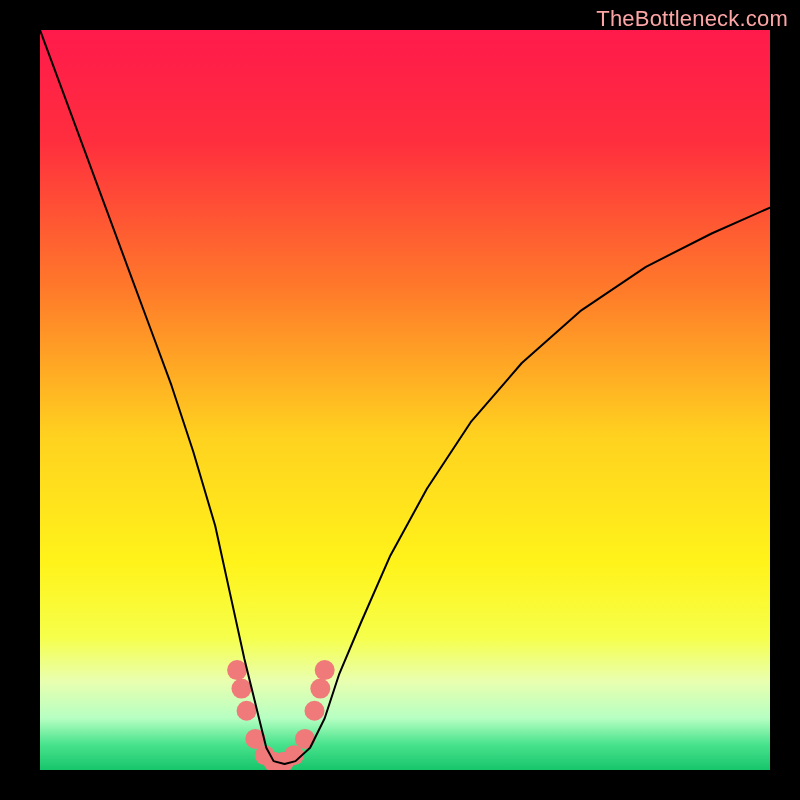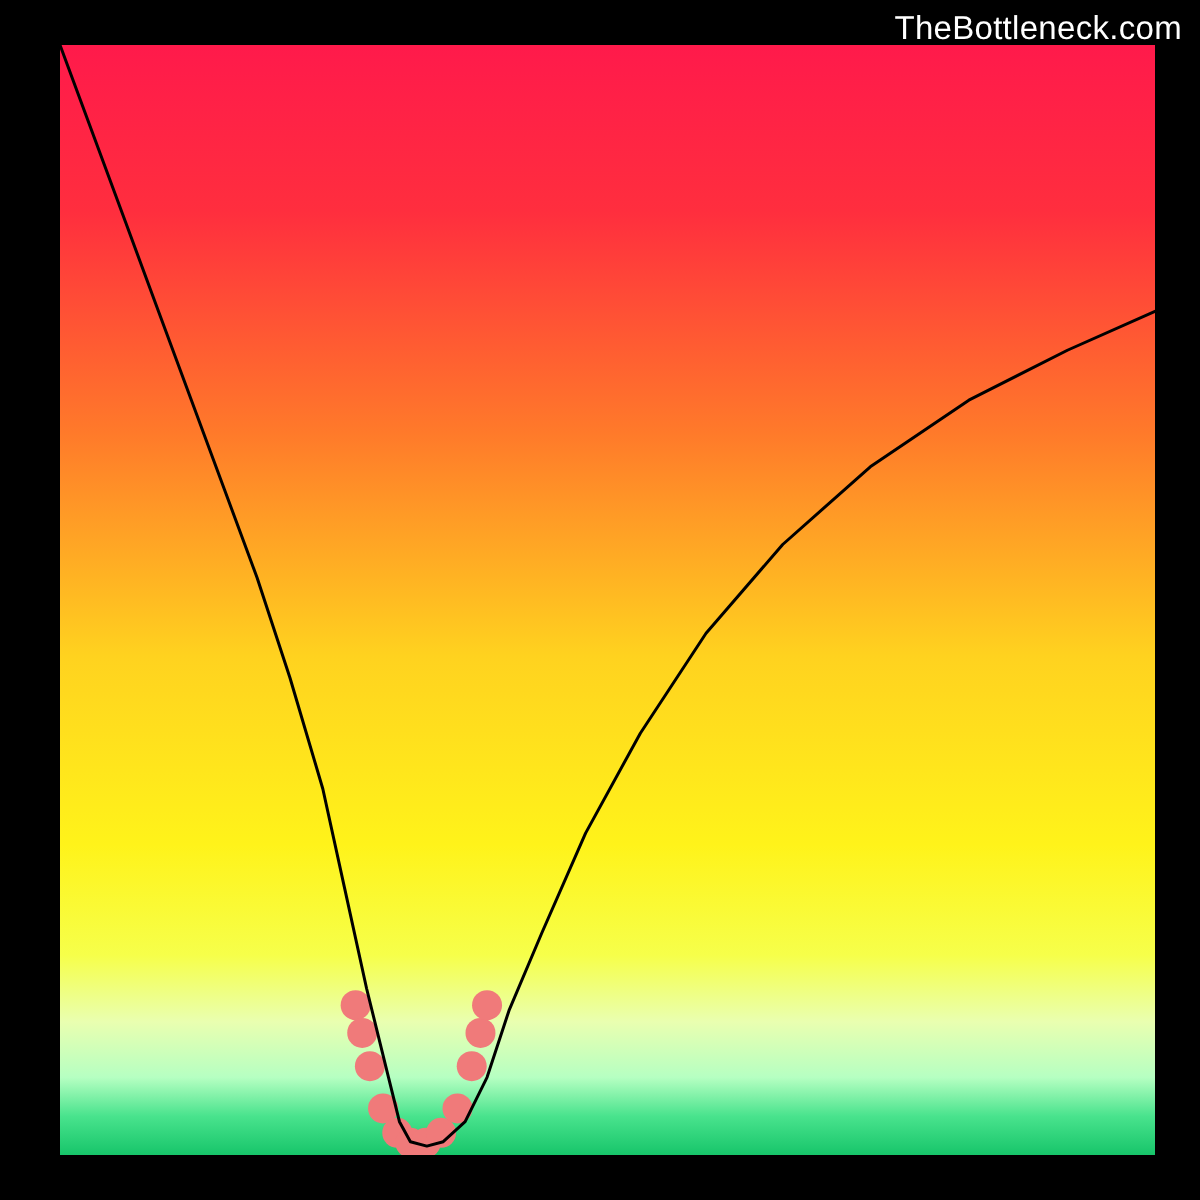--- a/index.html
+++ b/index.html
@@ -24,21 +24,21 @@
     left: 40px;
     top: 30px;
     width: 730px;
     height: 740px;
     overflow: hidden;
   }
   .watermark {
     position: absolute;
     top: 6px;
     right: 12px;
-    color: #ffffff;
+    color: #fca5a5;
     font-size: 22px;
     font-weight: 400;
     letter-spacing: 0.2px;
     user-select: none;
   }
   svg { display: block; }
 </style>
 </head>
 <body>
 

